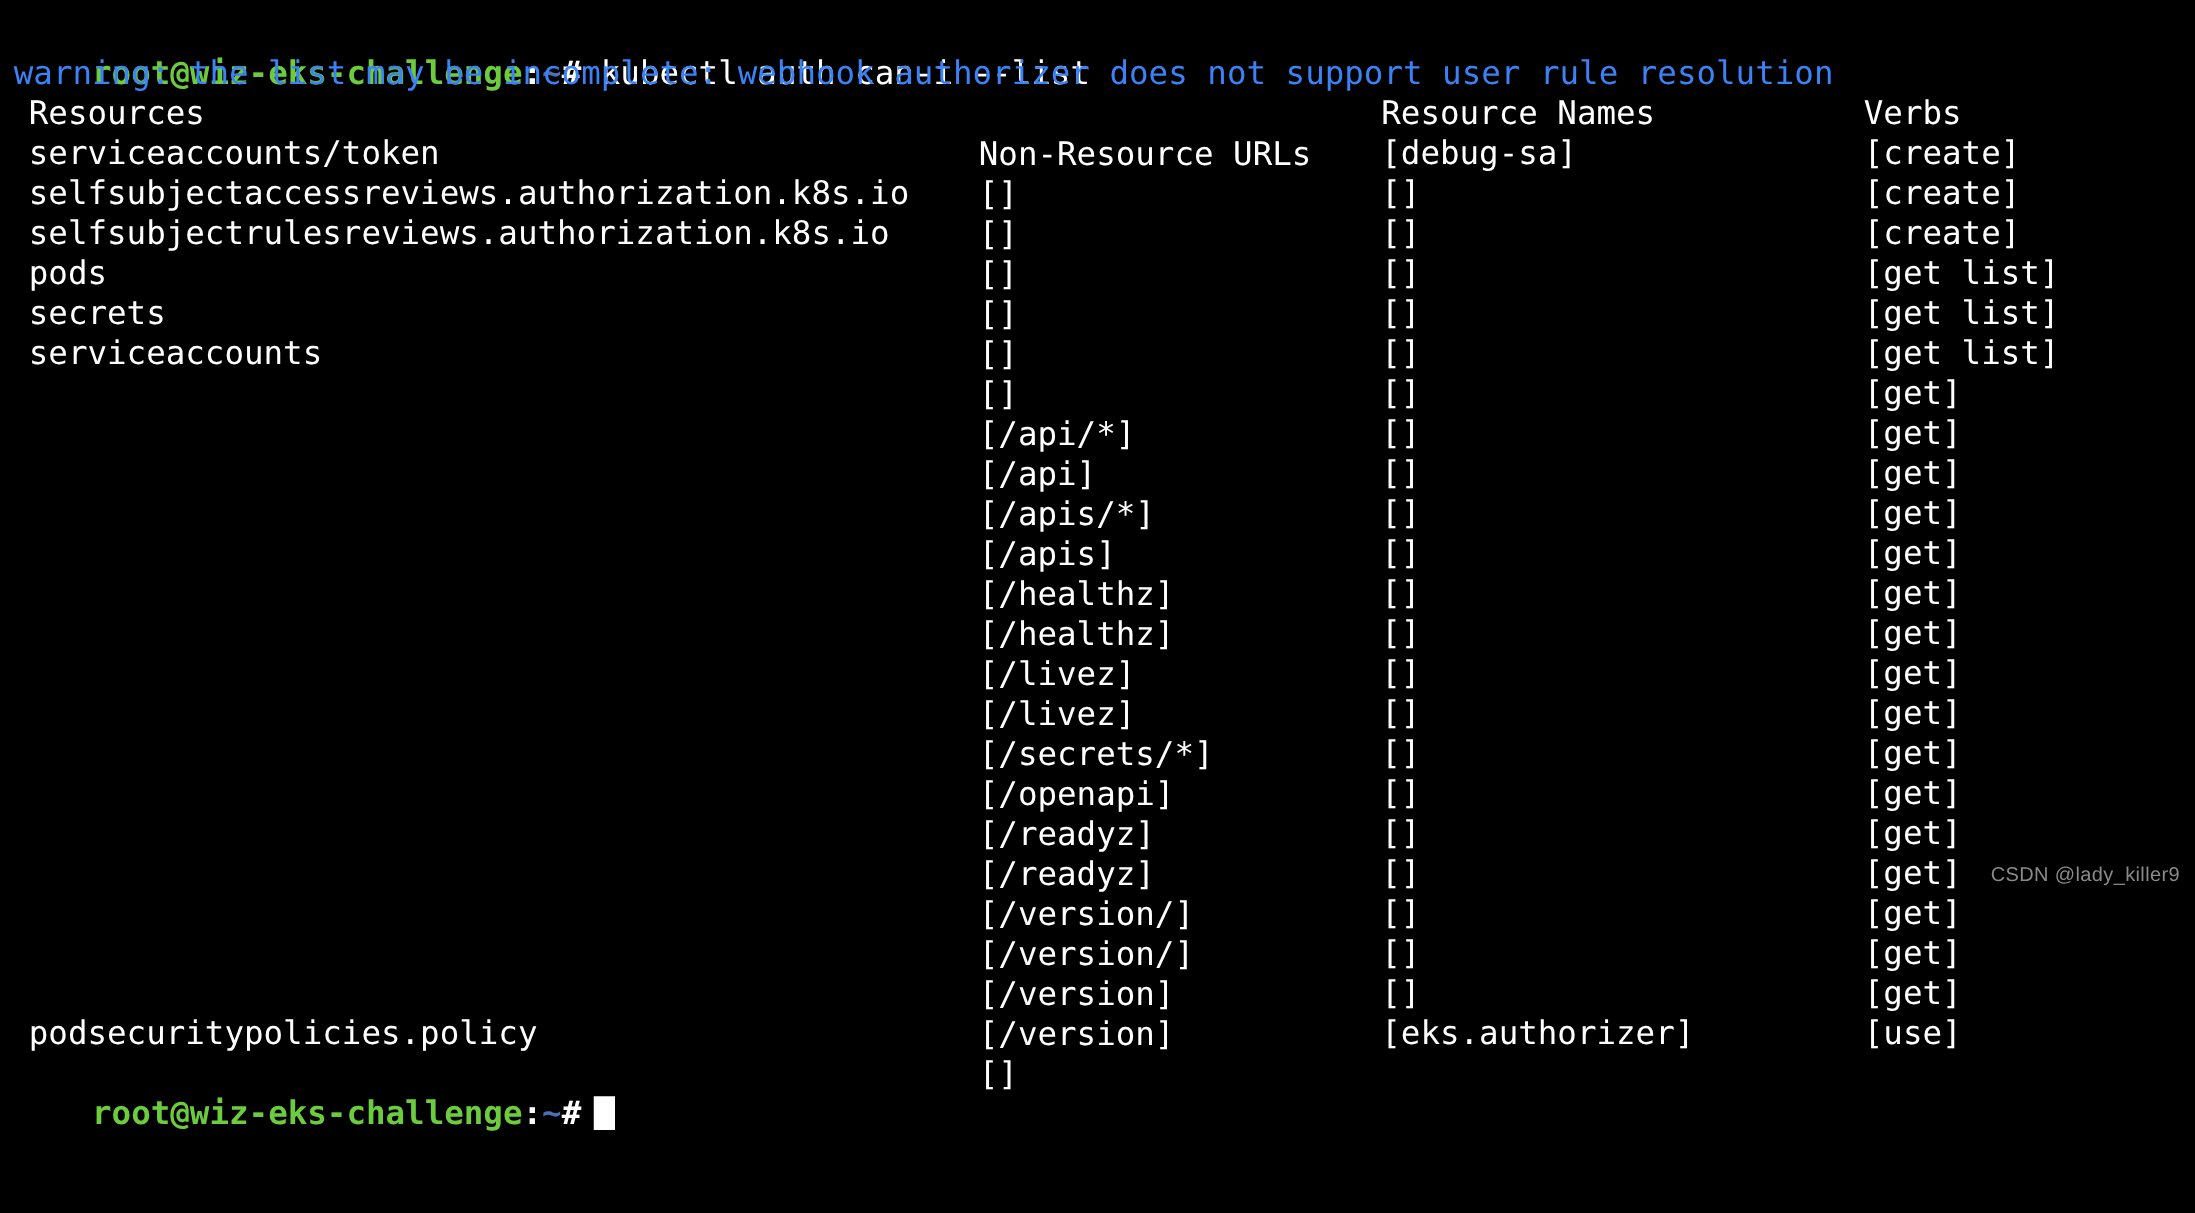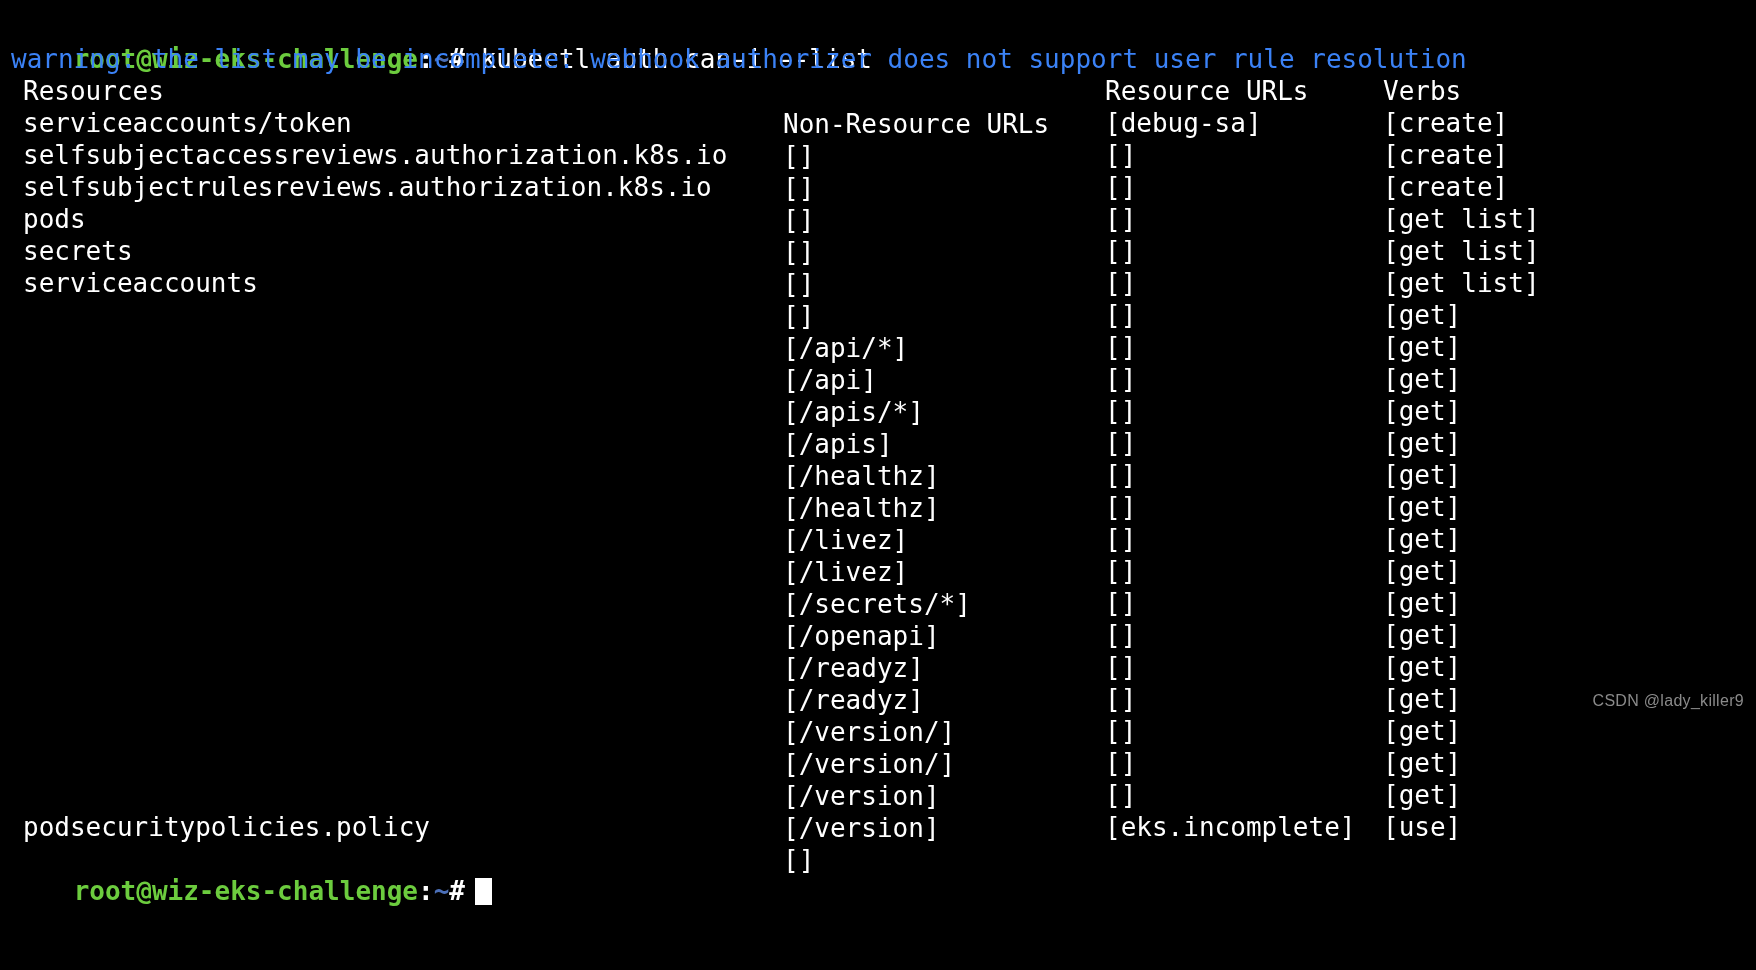--- a/index.html
+++ b/index.html
@@ -31,21 +31,21 @@
     letter-spacing: 0px;
   }
   .col {
     position: absolute;
     top: 0;
     white-space: pre;
   }
   .c-res   { left: 12px; }
   .c-url   { left: 772px; margin-top: 33px; }
   .c-name  { left: 1094px; }
-  .c-verb  { left: 1372px; }
+  .c-verb  { left: 1480px; }
 
   .prompt-user {
     color: #6ccc3e;
     font-weight: bold;
   }
   .prompt-colon {
     color: #ffffff;
     font-weight: bold;
   }
   .prompt-tilde {
@@ -87,21 +87,21 @@
 
   <div class="line">
     <span class="prompt-user">root@wiz-eks-challenge</span><span class="prompt-colon">:</span><span class="prompt-tilde">~</span><span class="prompt-hash">#</span><span class="cmd"> <span>kubectl auth can-i --list</span></span>
   </div>
 
   <div class="line warn">warning: the list may be incomplete: webhook authorizer does not support user rule resolution</div>
 
   <div class="line">
     <span class="col c-res">Resources</span>
     <span class="col c-url">Non-Resource URLs</span>
-    <span class="col c-name">Resource URLs</span>
+    <span class="col c-name">Resource Names</span>
     <span class="col c-verb">Verbs</span>
   </div>
 
   <div id="rows-container">
       <div class="line"><span class="col c-res">serviceaccounts/token</span><span class="col c-url">[]</span><span class="col c-name">[debug-sa]</span><span class="col c-verb">[create]</span></div>
       <div class="line"><span class="col c-res">selfsubjectaccessreviews.authorization.k8s.io</span><span class="col c-url">[]</span><span class="col c-name">[]</span><span class="col c-verb">[create]</span></div>
       <div class="line"><span class="col c-res">selfsubjectrulesreviews.authorization.k8s.io</span><span class="col c-url">[]</span><span class="col c-name">[]</span><span class="col c-verb">[create]</span></div>
       <div class="line"><span class="col c-res">pods</span><span class="col c-url">[]</span><span class="col c-name">[]</span><span class="col c-verb">[get list]</span></div>
       <div class="line"><span class="col c-res">secrets</span><span class="col c-url">[]</span><span class="col c-name">[]</span><span class="col c-verb">[get list]</span></div>
       <div class="line"><span class="col c-res">serviceaccounts</span><span class="col c-url">[]</span><span class="col c-name">[]</span><span class="col c-verb">[get list]</span></div>
@@ -114,21 +114,21 @@
       <div class="line"><span class="col c-res"></span><span class="col c-url">[/livez]</span><span class="col c-name">[]</span><span class="col c-verb">[get]</span></div>
       <div class="line"><span class="col c-res"></span><span class="col c-url">[/livez]</span><span class="col c-name">[]</span><span class="col c-verb">[get]</span></div>
       <div class="line"><span class="col c-res"></span><span class="col c-url">[/secrets/*]</span><span class="col c-name">[]</span><span class="col c-verb">[get]</span></div>
       <div class="line"><span class="col c-res"></span><span class="col c-url">[/openapi]</span><span class="col c-name">[]</span><span class="col c-verb">[get]</span></div>
       <div class="line"><span class="col c-res"></span><span class="col c-url">[/readyz]</span><span class="col c-name">[]</span><span class="col c-verb">[get]</span></div>
       <div class="line"><span class="col c-res"></span><span class="col c-url">[/readyz]</span><span class="col c-name">[]</span><span class="col c-verb">[get]</span></div>
       <div class="line"><span class="col c-res"></span><span class="col c-url">[/version/]</span><span class="col c-name">[]</span><span class="col c-verb">[get]</span></div>
       <div class="line"><span class="col c-res"></span><span class="col c-url">[/version/]</span><span class="col c-name">[]</span><span class="col c-verb">[get]</span></div>
       <div class="line"><span class="col c-res"></span><span class="col c-url">[/version]</span><span class="col c-name">[]</span><span class="col c-verb">[get]</span></div>
       <div class="line"><span class="col c-res"></span><span class="col c-url">[/version]</span><span class="col c-name">[]</span><span class="col c-verb">[get]</span></div>
-      <div class="line"><span class="col c-res">podsecuritypolicies.policy</span><span class="col c-url">[]</span><span class="col c-name">[eks.incomplete]</span><span class="col c-verb">[use]</span></div>
+      <div class="line"><span class="col c-res">podsecuritypolicies.policy</span><span class="col c-url">[]</span><span class="col c-name">[eks.authorizer]</span><span class="col c-verb">[use]</span></div>
     </div>
 
   <div class="line">
     <span class="prompt-user">root@wiz-eks-challenge</span><span class="prompt-colon">:</span><span class="prompt-tilde">~</span><span class="prompt-hash">#</span><span class="cursor"></span>
   </div>
 
   <div class="watermark">CSDN @lady_killer9</div>
 </div>
 
 </body></html>

